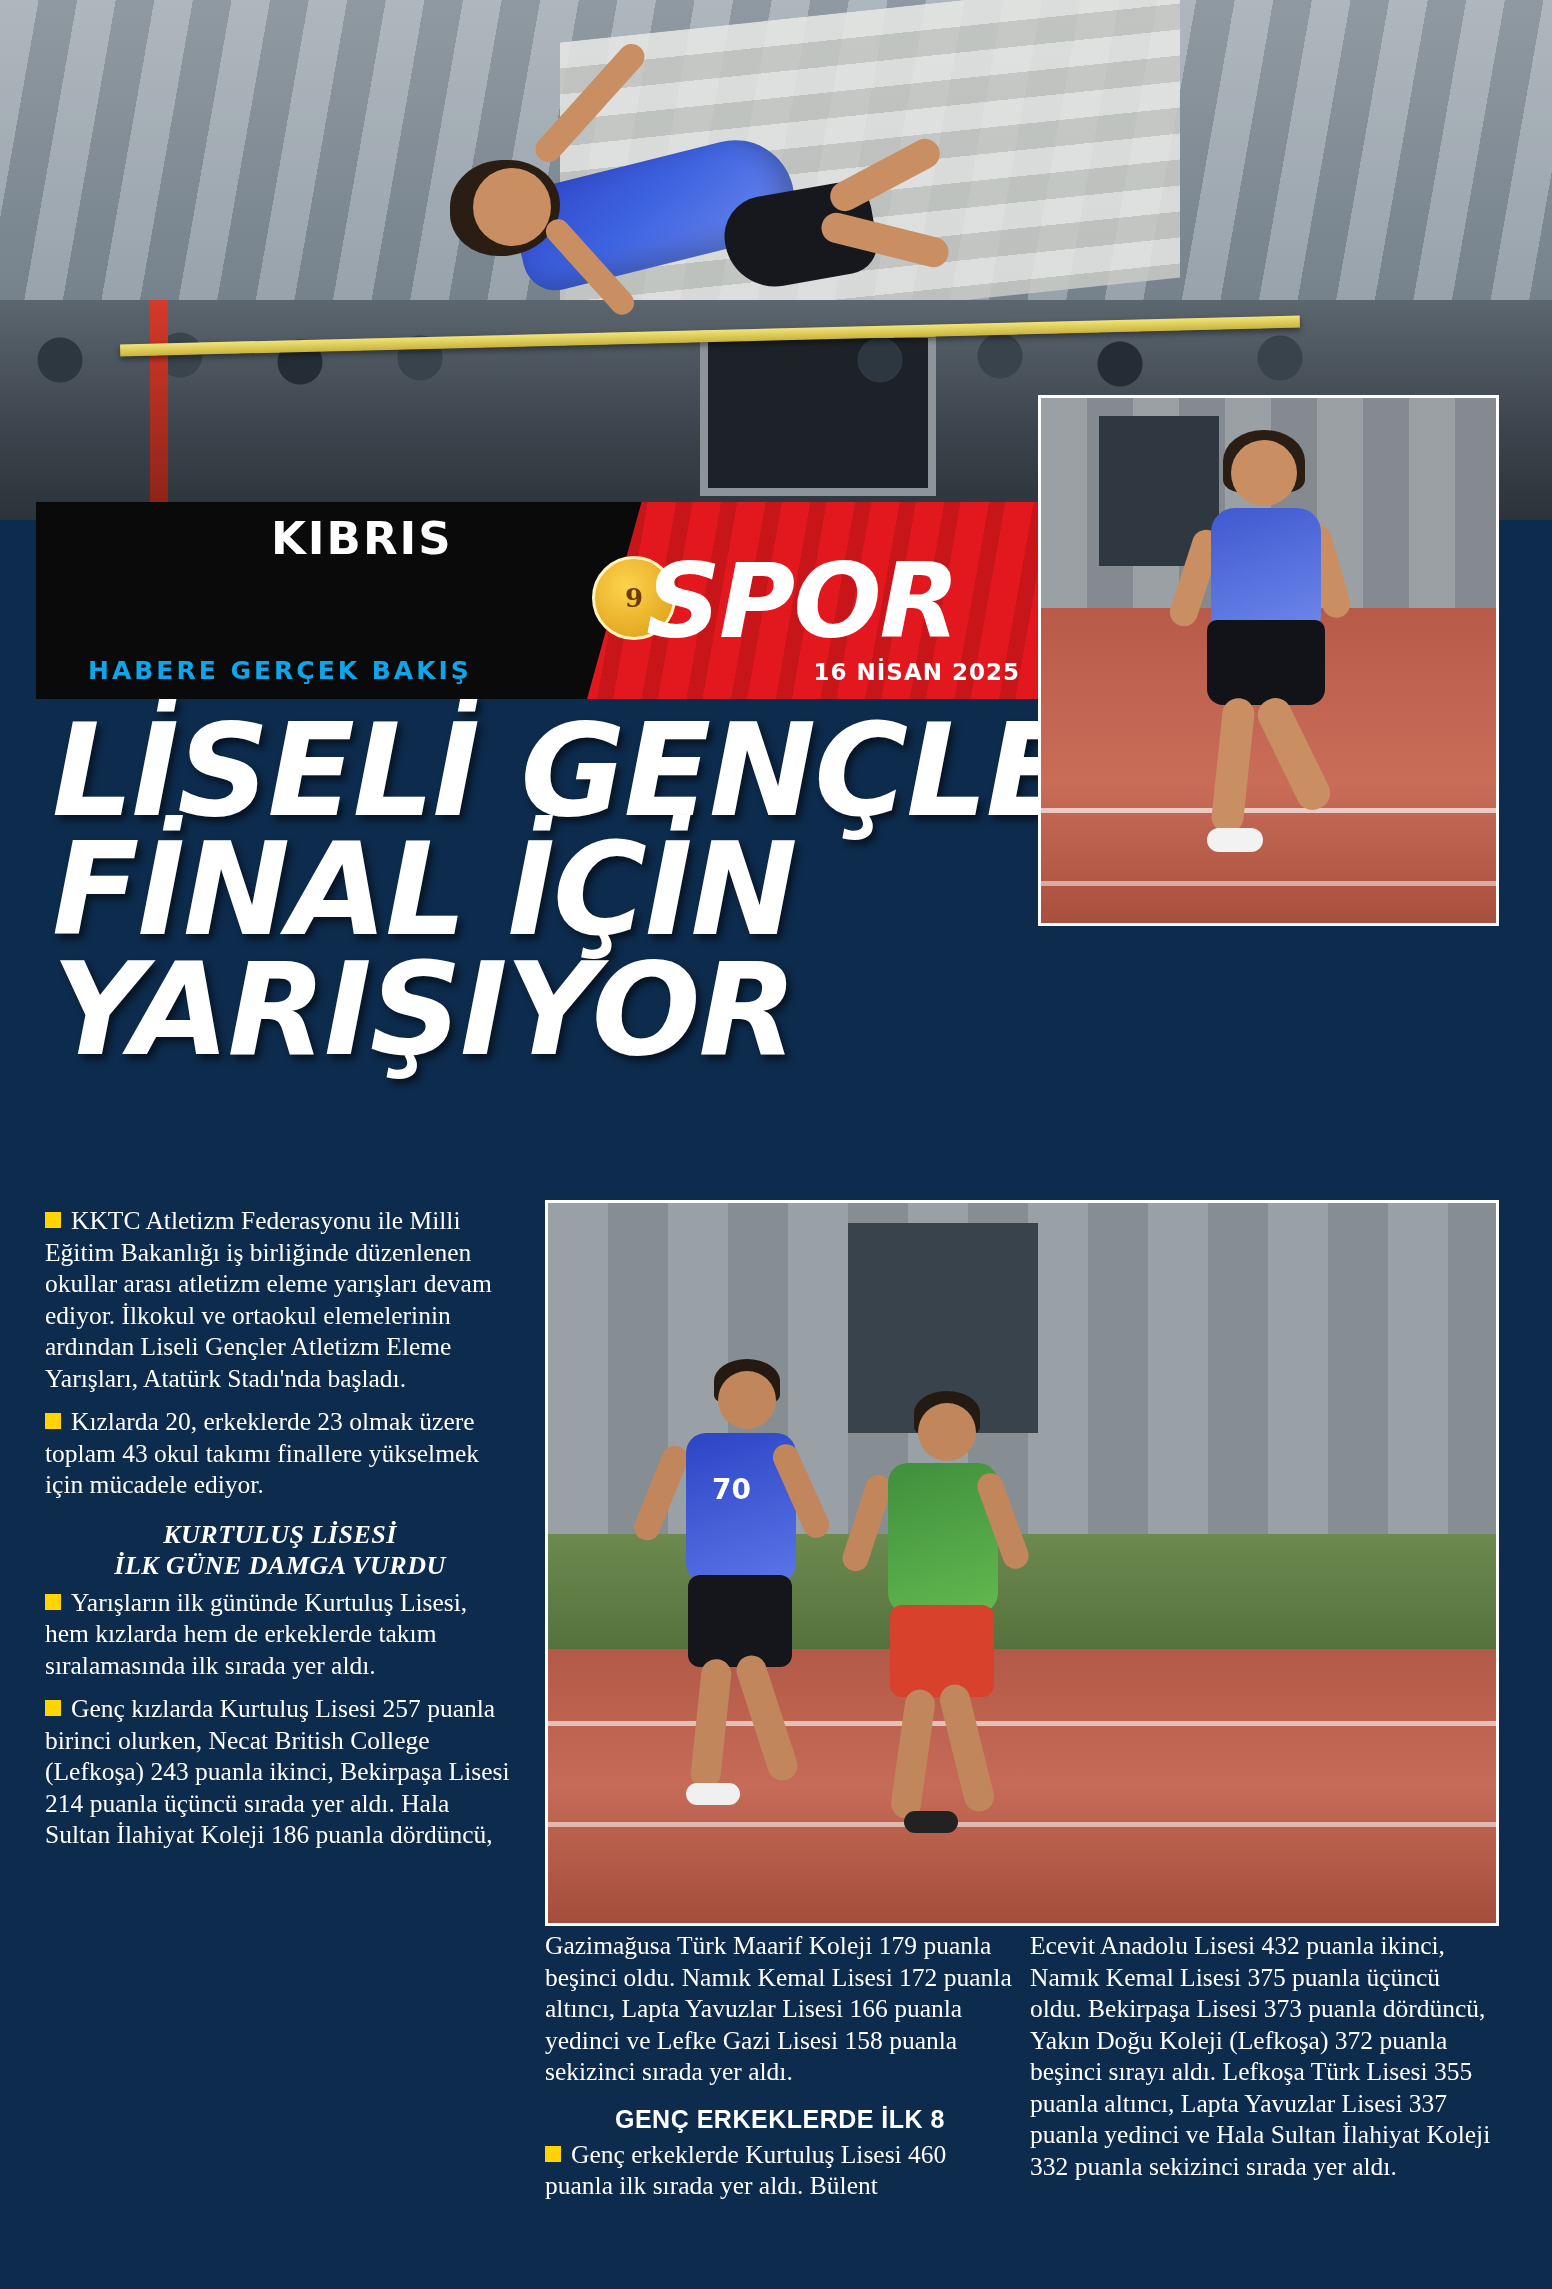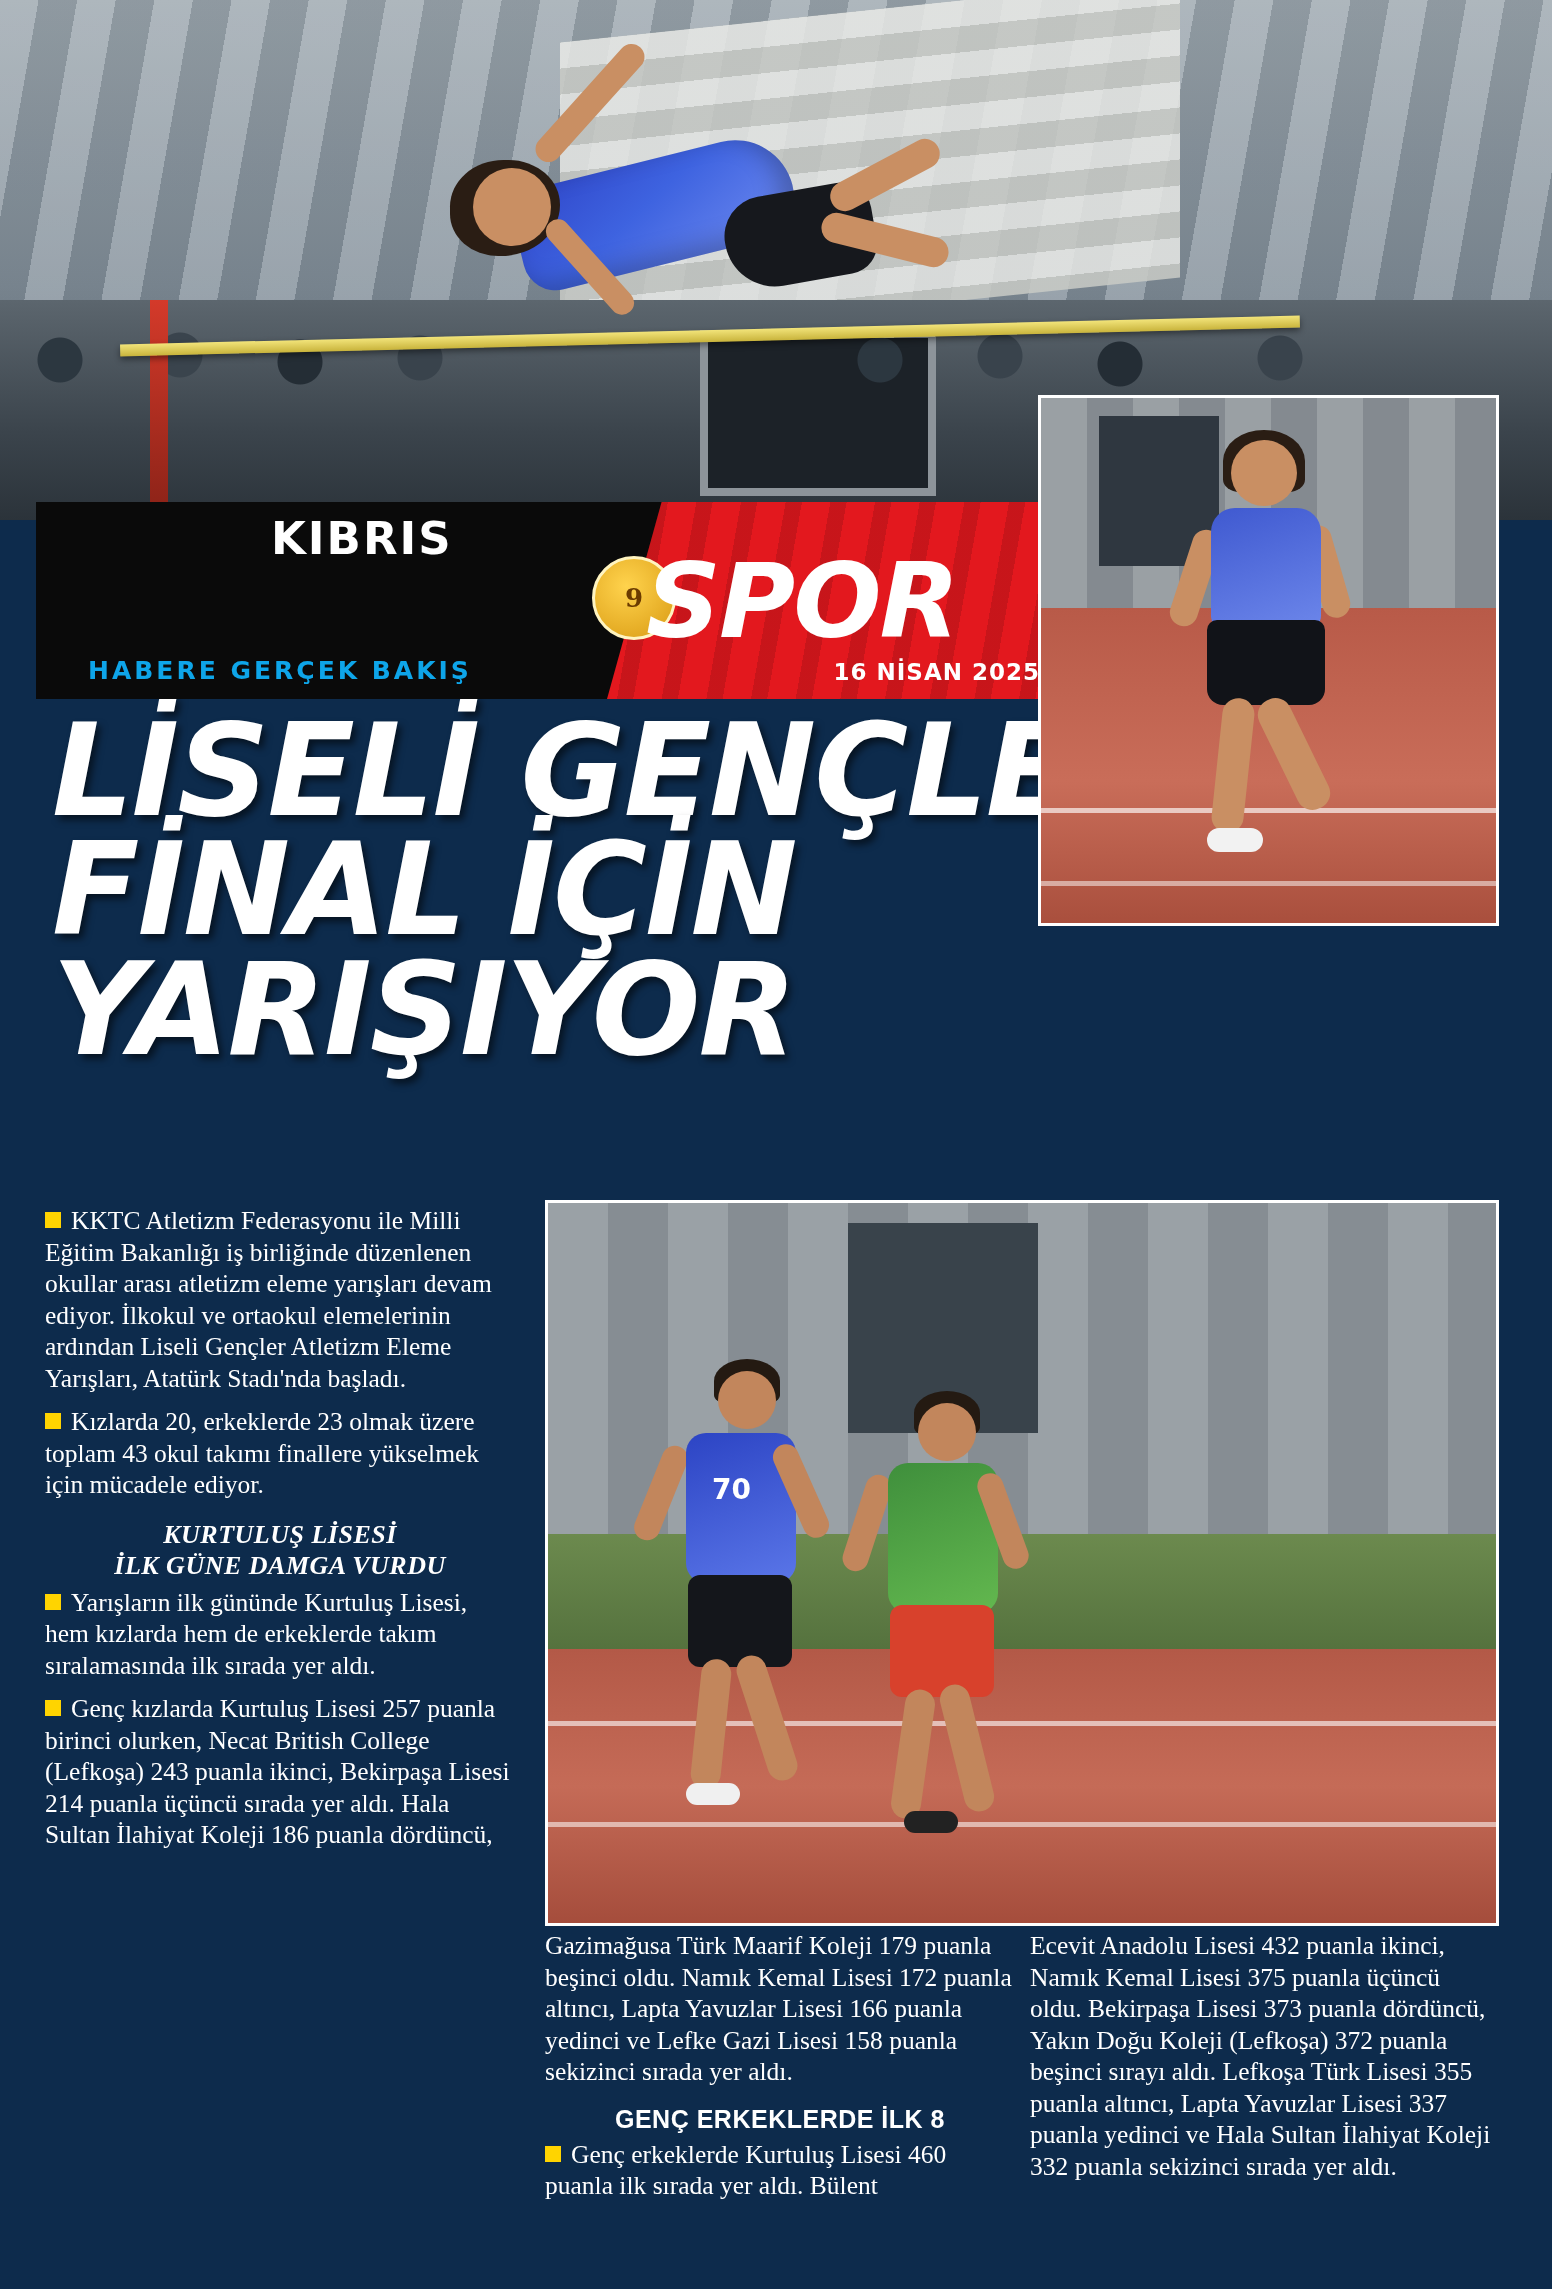--- a/index.html
+++ b/index.html
@@ -98,21 +98,20 @@
       radial-gradient(circle at 1120px 64px,#242d35 22px,transparent 23px),
       radial-gradient(circle at 1280px 58px,#39434c 22px,transparent 23px),
       transparent;
   }
 
   
   .masthead{
     position:absolute;left:36px;top:502px;width:1006px;height:197px;
     background:#0a0a0a;
     z-index:6;
-    padding-left:20px;
   }
   .masthead .redblock{
     position:absolute;right:0;top:0;width:455px;height:197px;
     background:#e3181e;
     clip-path:polygon(12% 0,100% 0,100% 100%,0 100%);
   }
   .masthead .redstripes{
     position:absolute;right:0;top:0;width:455px;height:197px;
     background:repeating-linear-gradient(100deg, rgba(0,0,0,.12) 0 16px, rgba(0,0,0,0) 16px 44px);
     clip-path:polygon(12% 0,100% 0,100% 100%,0 100%);

